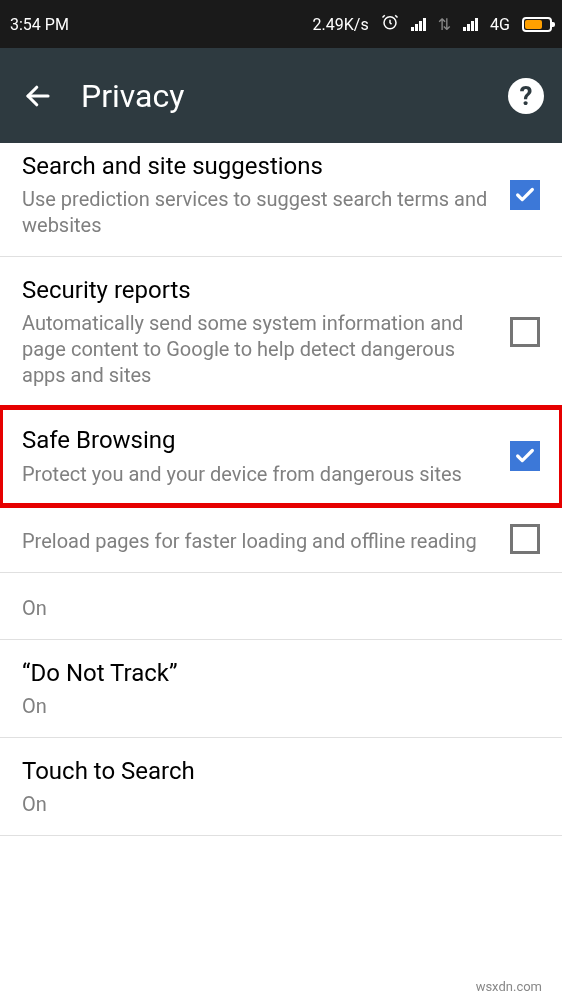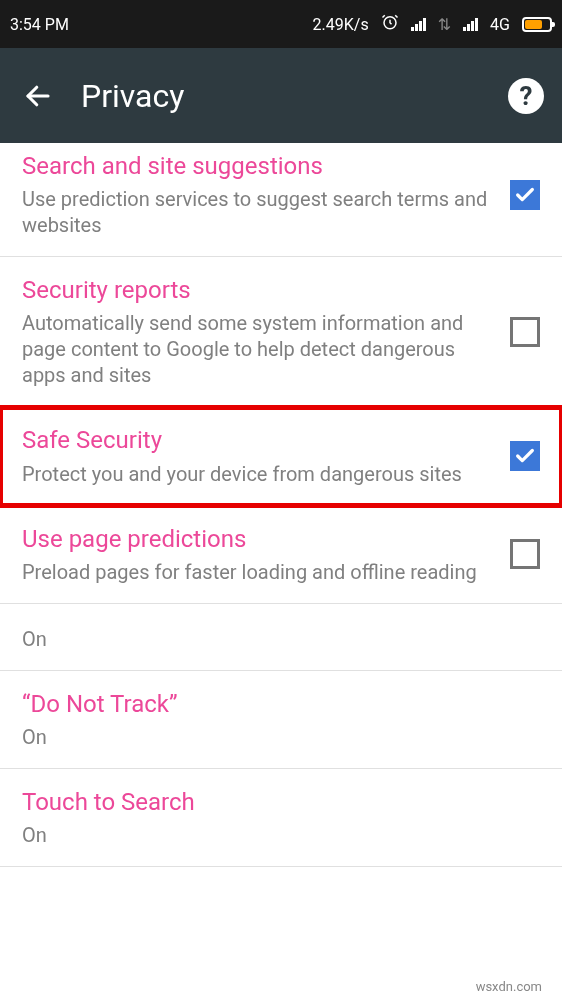--- a/index.html
+++ b/index.html
@@ -110,21 +110,21 @@
       display: flex;
       align-items: center;
       padding: 18px 22px;
       border-bottom: 1px solid #e0e0e0;
       cursor: pointer;
     }
     .item.first { padding-top: 8px; }
     .item-text { flex: 1; padding-right: 20px; }
     .item-title {
       font-size: 24px;
-      color: #ec4899;
+      color: #000000;
       line-height: 1.3;
     }
     .item-sub {
       font-size: 20px;
       color: #808080;
       line-height: 1.3;
       margin-top: 4px;
     }
     .checkbox {
       width: 30px;
@@ -211,32 +211,31 @@
     </div>
     <div class="item">
       <div class="item-text">
         <div class="item-title">Security reports</div>
         <div class="item-sub">Automatically send some system information and page content to Google to help detect dangerous apps and sites</div>
       </div>
       <div class="checkbox"></div>
     </div>
     <div class="item highlight">
       <div class="item-text">
-        <div class="item-title">Safe Security</div>
+        <div class="item-title">Safe Browsing</div>
         <div class="item-sub">Protect you and your device from dangerous sites</div>
       </div>
       <div class="checkbox checked">
         <svg width="22" height="22" viewBox="0 0 24 24" fill="none" stroke="#fff" stroke-width="3.5" stroke-linecap="round" stroke-linejoin="round">
           <polyline points="4 12 9 17 20 6"></polyline>
         </svg>
       </div>
     </div>
     <div class="item">
       <div class="item-text">
-        <div class="item-title">Use page predictions</div>
         <div class="item-sub">Preload pages for faster loading and offline reading</div>
       </div>
       <div class="checkbox"></div>
     </div>
     <div class="item">
       <div class="item-text">
         <div class="item-sub">On</div>
       </div>
     </div>
     <div class="item">

